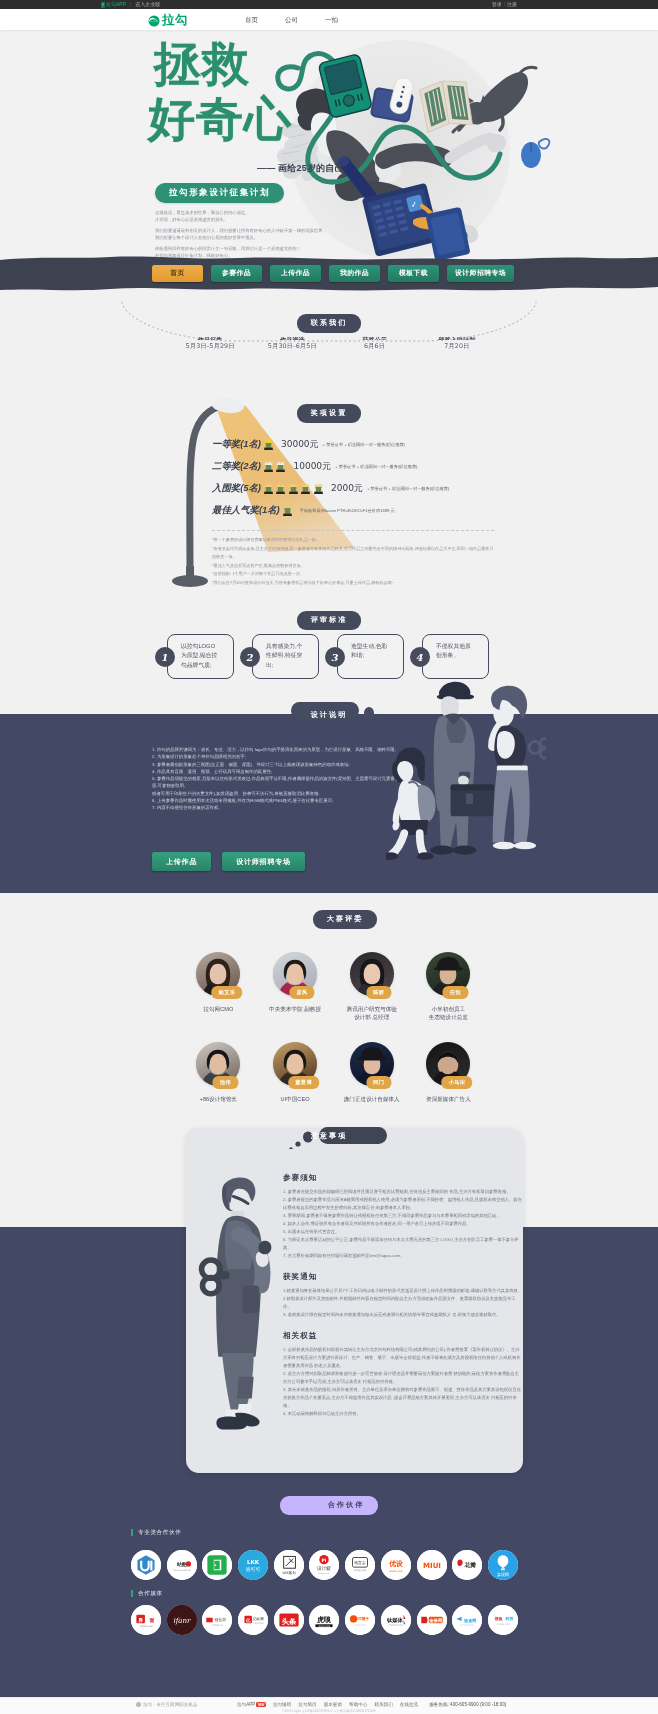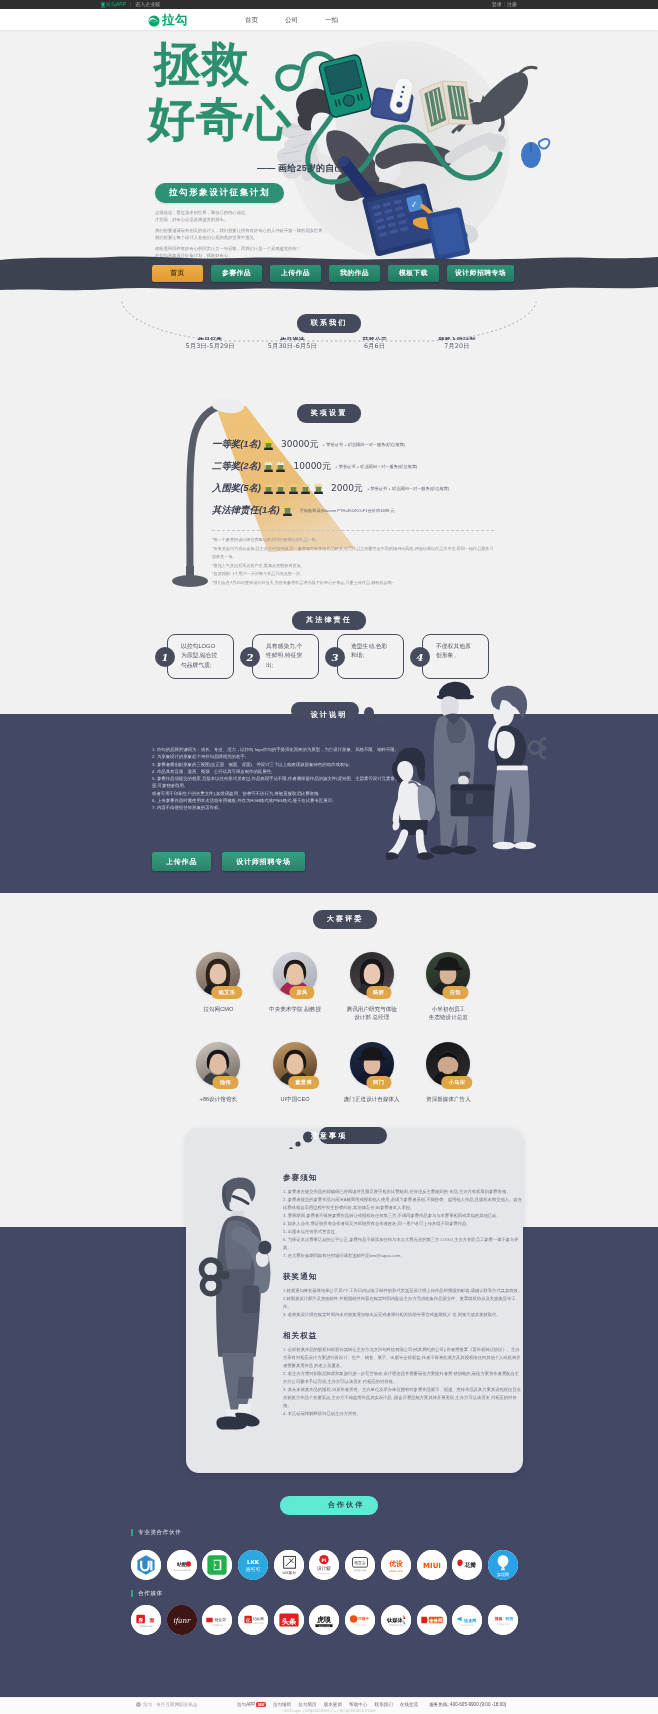--- a/index.html
+++ b/index.html
@@ -56,21 +56,21 @@
          display:flex; align-items:center; gap:8px; }
   .tab{ height:17px; border-radius:2.5px; color:#fff; font-size:6.8px; font-weight:bold;
         display:flex; align-items:center; justify-content:center; padding:0 8px; min-width:51px;
         background:linear-gradient(#2c9478,#23795f); letter-spacing:.5px;
         box-shadow:0 1px 1px rgba(0,0,0,.25); }
   .tab.active{ background:linear-gradient(#eead4d,#e29a2f); color:#5b3f14; box-shadow:0 1px 1px rgba(0,0,0,.3); }
 
   
   .sec-pill{ background:#444a5c; color:#fff; font-size:7.2px; font-weight:bold; letter-spacing:2px;
     border-radius:9px; padding:4px 14px 5px; display:inline-block; }
-  .sec-pill.light{ background:#5eead4; color:#3f4559;padding-left:48px; }
+  .sec-pill.light{ background:#c4b5fd; color:#3f4559;padding-left:48px; }
   .pill-wrap{ position:absolute; left:0; width:658px; text-align:center; }
 
   
   .timeline{ position:absolute; left:0; top:300px; width:658px; height:75px; }
   .tl-arc{ position:absolute; left:0; top:0; }
   .tl-steps{ position:absolute; left:169px; top:36px; width:329px; display:flex; }
   .tl-step{ flex:1; text-align:center; }
   .tl-name{ font-size:6.2px; font-weight:bold; color:#3f4559; height:4px; overflow:hidden;
             line-height:8px; }
   .tl-date{ font-size:6.4px; color:#555b68; margin-top:2px; letter-spacing:.1px;
@@ -518,21 +518,21 @@
           <svg class="tro" width="11" height="14" viewBox="0 0 22 28">
               <path d="M3 5 L6 10 L8 4 L11 10 L14 4 L16 10 L19 5 L18 14 L4 14 Z" fill="#efcf7b"></path>
               <path d="M5 12 C5 12 17 12 17 12 L16 21 L6 21 Z" fill="#6a8a4e"></path>
               <path d="M3 21 L19 21 L20 26 L2 26 Z" fill="#22252c"></path>
             </svg>
         </span>
         <span class="prize-amt">2000元</span>
         <span class="prize-extra">+ 荣誉证书 + 职业顾问一对一服务(职位推荐)</span>
       </div>
       <div class="prize-row">
-        <span class="prize-name wide">其法律责任(1名)</span>
+        <span class="prize-name wide">最佳人气奖(1名)</span>
         <span class="prize-icons">
           <svg class="tro" width="11" height="14" viewBox="0 0 22 28">
               <g stroke="#f5d800" stroke-width="1.6" stroke-linecap="round">
                 <path d="M11 1 L11 5"></path>
                 <path d="M4 3 L6 6"></path>
                 <path d="M18 3 L16 6"></path>
                 <path d="M1 8 L4 9"></path>
                 <path d="M21 8 L18 9"></path>
               </g>
               <path d="M5 10 C5 10 17 10 17 10 L16 21 L6 21 Z" fill="#6a8a4e"></path>
@@ -547,21 +547,21 @@
       <div class="prize-note">*每一个参赛的设计师在赛事结束后均可获得纪念礼品一份。</div>
       <div class="prize-note">*所有奖金均为税前金额,且主办方代扣代缴,同一参赛者可有多组作品获奖,应需作品之间要完全不同的物种或风格,评选结果以作品为单位,即同一组作品最多只能获奖一项。</div>
       <div class="prize-note">*最佳人气奖自投票点赞产生,最高点赞数获得奖项。</div>
       <div class="prize-note">*自然规则: 1个用户一天对每个作品只能点赞一次。</div>
       <div class="prize-note">*我们会在7月20日宣布设计日当天,为所有参赛作品举办线下好奇心分享会,只要上传作品,都有机会哦~</div>
     </div>
   </div>
 
   <div class="criteria">
     <div class="pill-wrap" style="top:8px;">
-      <span class="sec-pill">其法律责任</span>
+      <span class="sec-pill">评审标准</span>
     </div>
     <div class="crit-list">
       <div class="crit">
         <div class="crit-box"></div>
         <div class="crit-num">1</div>
         <div class="crit-text">以拉勾LOGO为原型,贴合拉勾品牌气质;</div>
       </div>
       <div class="crit">
         <div class="crit-box"></div>
         <div class="crit-num">2</div>

